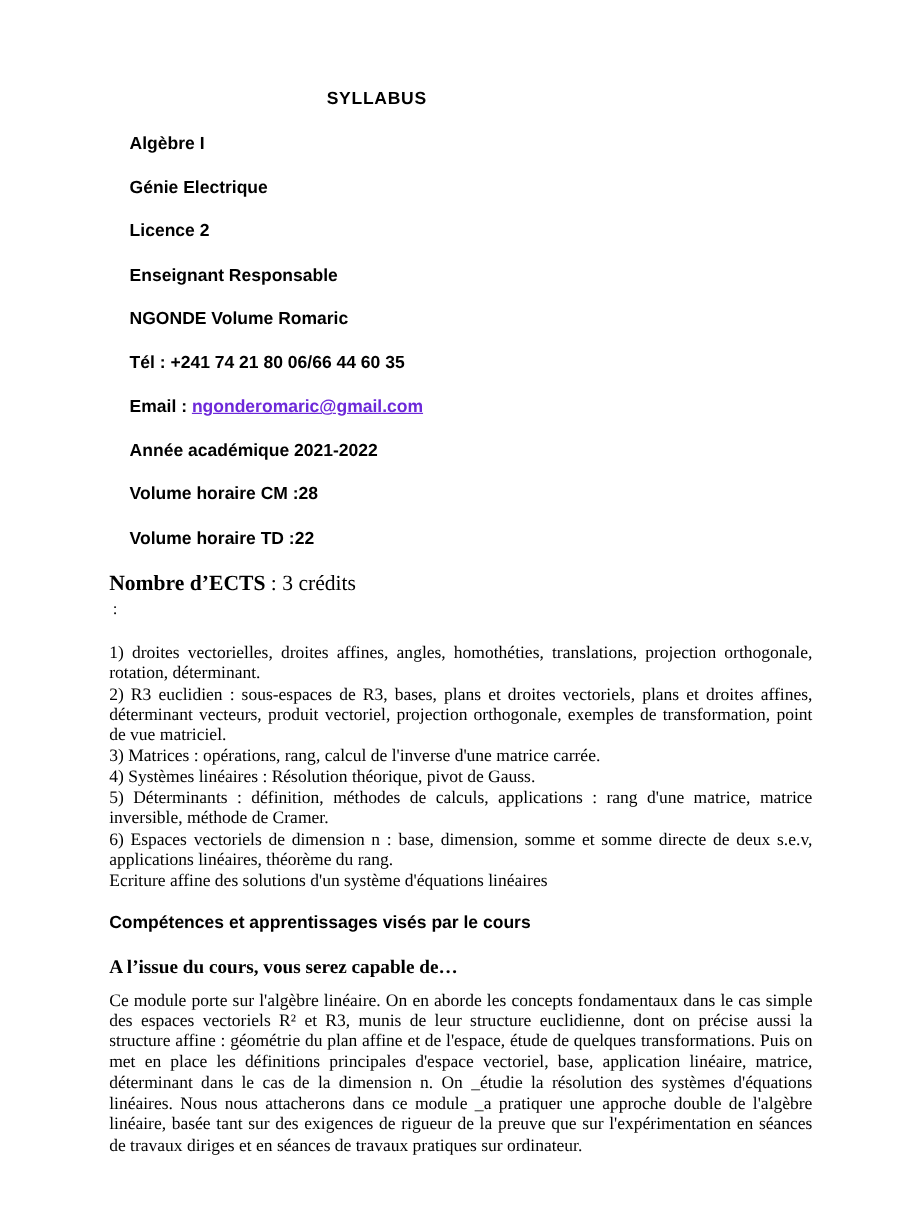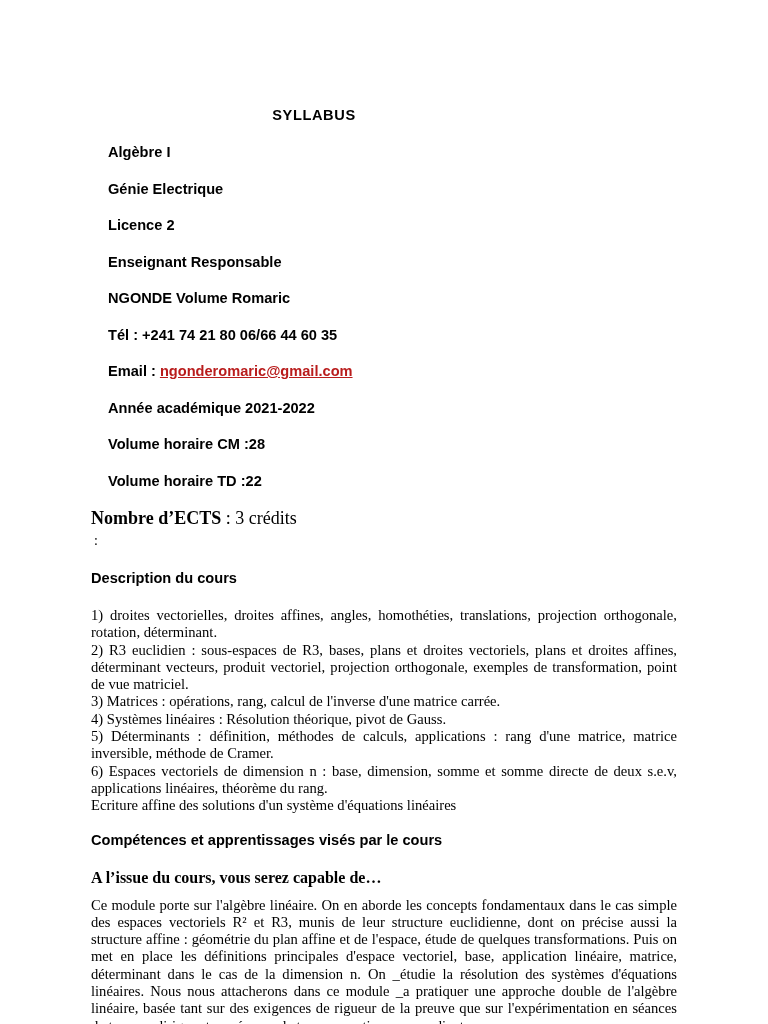--- a/index.html
+++ b/index.html
@@ -10,42 +10,42 @@
   body {
     width: 768px;
     height: 1024px;
     overflow: hidden;
     color: #000000;
   }
   .page {
     width: 768px;
     height: 1024px;
     box-sizing: border-box;
-    padding: 106px 91px 30px 91px;
+    padding: 74px 91px 30px 91px;
     background: #ffffff;
   }
   .title {
     font-family: "Liberation Sans", sans-serif;
     font-weight: 700;
     font-size: 14.6px;
     line-height: 19px;
     text-align: center;
     letter-spacing: 0.6px;
     margin: 0 140px 18px 0;
   }
   .info-line {
     font-family: "Liberation Sans", sans-serif;
     font-weight: 700;
     font-size: 14.6px;
     line-height: 19.5px;
     margin: 17px;
     white-space: nowrap;
   }
   .email-link {
-    color: #b91c1c;
+    color: #6d28d9;
     text-decoration: underline;
   }
   .ects-line {
     font-family: "Liberation Serif", serif;
     font-size: 18px;
     line-height: 21px;
     margin: 0;
   }
   .ects-label { font-weight: 700; }
   .stray-colon {
@@ -94,21 +94,20 @@
     <p class="info-line">NGONDE Volume Romaric</p>
     <p class="info-line">Tél : +241 74 21 80 06/66 44 60 35</p>
     <p class="info-line"><span>Email : </span><a href="#" class="email-link">ngonderomaric@gmail.com</a></p>
     <p class="info-line">Année académique 2021-2022</p>
     <p class="info-line">Volume horaire CM :28</p>
     <p class="info-line">Volume horaire TD :22</p>
     <p class="ects-line"><span class="ects-label">Nombre d’ECTS</span><span> : 3 crédits</span></p>
     <p class="stray-colon">:</p>
   </div>
 
-  <h2 class="section-heading">Description du cours</h2>
 
   <div class="desc-block">
     <p class="body-par">1) droites vectorielles, droites affines, angles, homothéties, translations, projection orthogonale, rotation, déterminant.</p>
     <p class="body-par">2) R3 euclidien : sous-espaces de R3, bases, plans et droites vectoriels, plans et droites affines, déterminant vecteurs, produit vectoriel, projection orthogonale, exemples de transformation, point de vue matriciel.</p>
     <p class="body-par">3) Matrices : opérations, rang, calcul de l'inverse d'une matrice carrée.</p>
     <p class="body-par">4) Systèmes linéaires : Résolution théorique, pivot de Gauss.</p>
     <p class="body-par">5) Déterminants : définition, méthodes de calculs, applications : rang d'une matrice, matrice inversible, méthode de Cramer.</p>
     <p class="body-par">6) Espaces vectoriels de dimension n : base, dimension, somme et somme directe de deux s.e.v, applications linéaires, théorème du rang.</p>
     <p class="body-par">Ecriture affine des solutions d'un système d'équations linéaires</p>
   </div>

